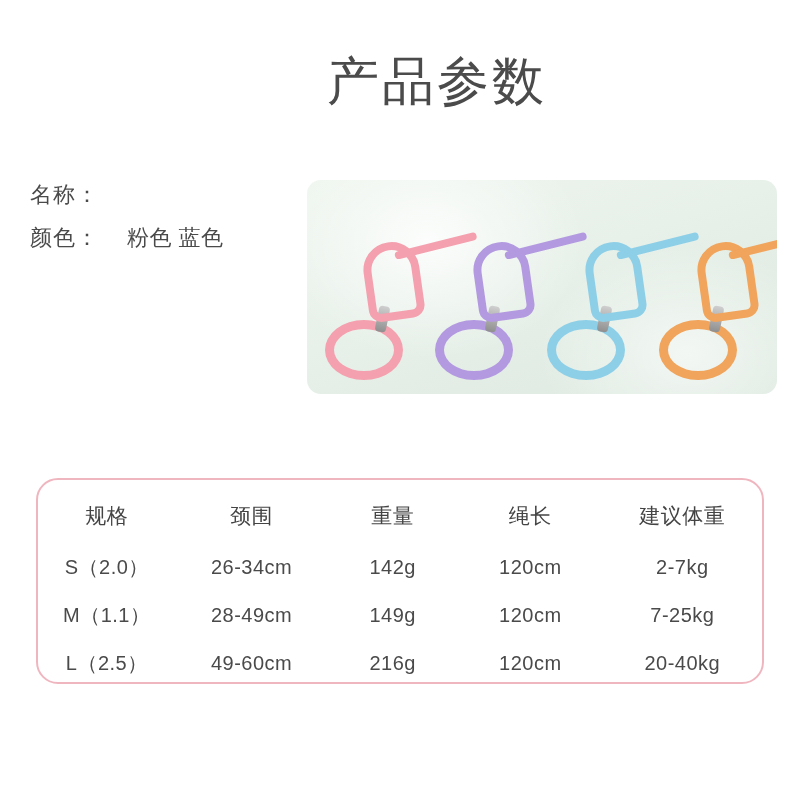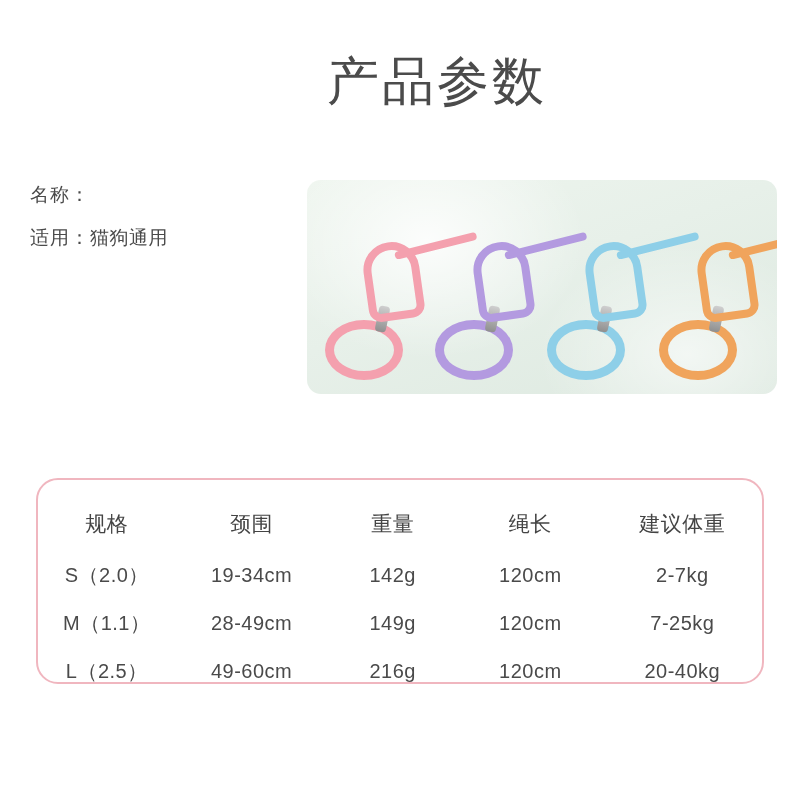--- a/index.html
+++ b/index.html
@@ -43,23 +43,24 @@
   .spec-list {
     position: absolute;
     left: 30px;
     top: 182px;
     width: 280px;
   }
   .spec-row {
     display: flex;
     align-items: flex-start;
     margin-bottom: 17px;
-    font-size: 19px;
+    font-size: 22px;
     line-height: 26px;
     color: #4a4a4a;
+    gap: 28px;
   }
   .spec-label {
     white-space: nowrap;
     letter-spacing: 1px;
   }
   .spec-value {
     white-space: pre;
     letter-spacing: 0.5px;
   }
   .spec-row.indented {
@@ -164,21 +165,21 @@
     text-align: center;
     font-weight: normal;
     font-size: 20px;
     color: #4a4a4a;
     letter-spacing: 0.5px;
   }
   table.spec-table th {
     font-size: 21px;
     color: #444444;
     height: 52px;
-    padding-top: 18px;
+    padding-top: 10px;
   }
   table.spec-table td {
     height: 46px;
   }
   table.spec-table col.c0 { width: 19%; }
   table.spec-table col.c1 { width: 21%; }
   table.spec-table col.c2 { width: 18%; }
   table.spec-table col.c3 { width: 20%; }
   table.spec-table col.c4 { width: 22%; }
 </style>
@@ -187,22 +188,22 @@
 
 <div class="page">
 
   <div class="title">产品参数</div>
 
   <div class="spec-list">
     <div class="spec-row">
       <span class="spec-label">名称：</span>
     </div>
     <div class="spec-row">
-      <span class="spec-label">适用：</span>
-      <span class="spec-value">猫狗通用</span>
+      <span class="spec-label">颜色：</span>
+      <span class="spec-value">粉色 蓝色</span>
     </div>
   </div>
 
   <div class="photo-panel">
     <div class="glow"></div>
     <div class="glow2"></div>
 
     <div class="leash" style="left: 18px;">
       <div class="collar" style="border-color:#f4a0ae;"></div>
       <div class="clip"></div>
@@ -246,21 +247,21 @@
           <th>规格</th>
           <th>颈围</th>
           <th>重量</th>
           <th>绳长</th>
           <th>建议体重</th>
         </tr>
       </thead>
       <tbody>
         <tr>
           <td>S（2.0）</td>
-          <td>19-34cm</td>
+          <td>26-34cm</td>
           <td>142g</td>
           <td>120cm</td>
           <td>2-7kg</td>
         </tr>
         <tr>
           <td>M（1.1）</td>
           <td>28-49cm</td>
           <td>149g</td>
           <td>120cm</td>
           <td>7-25kg</td>

